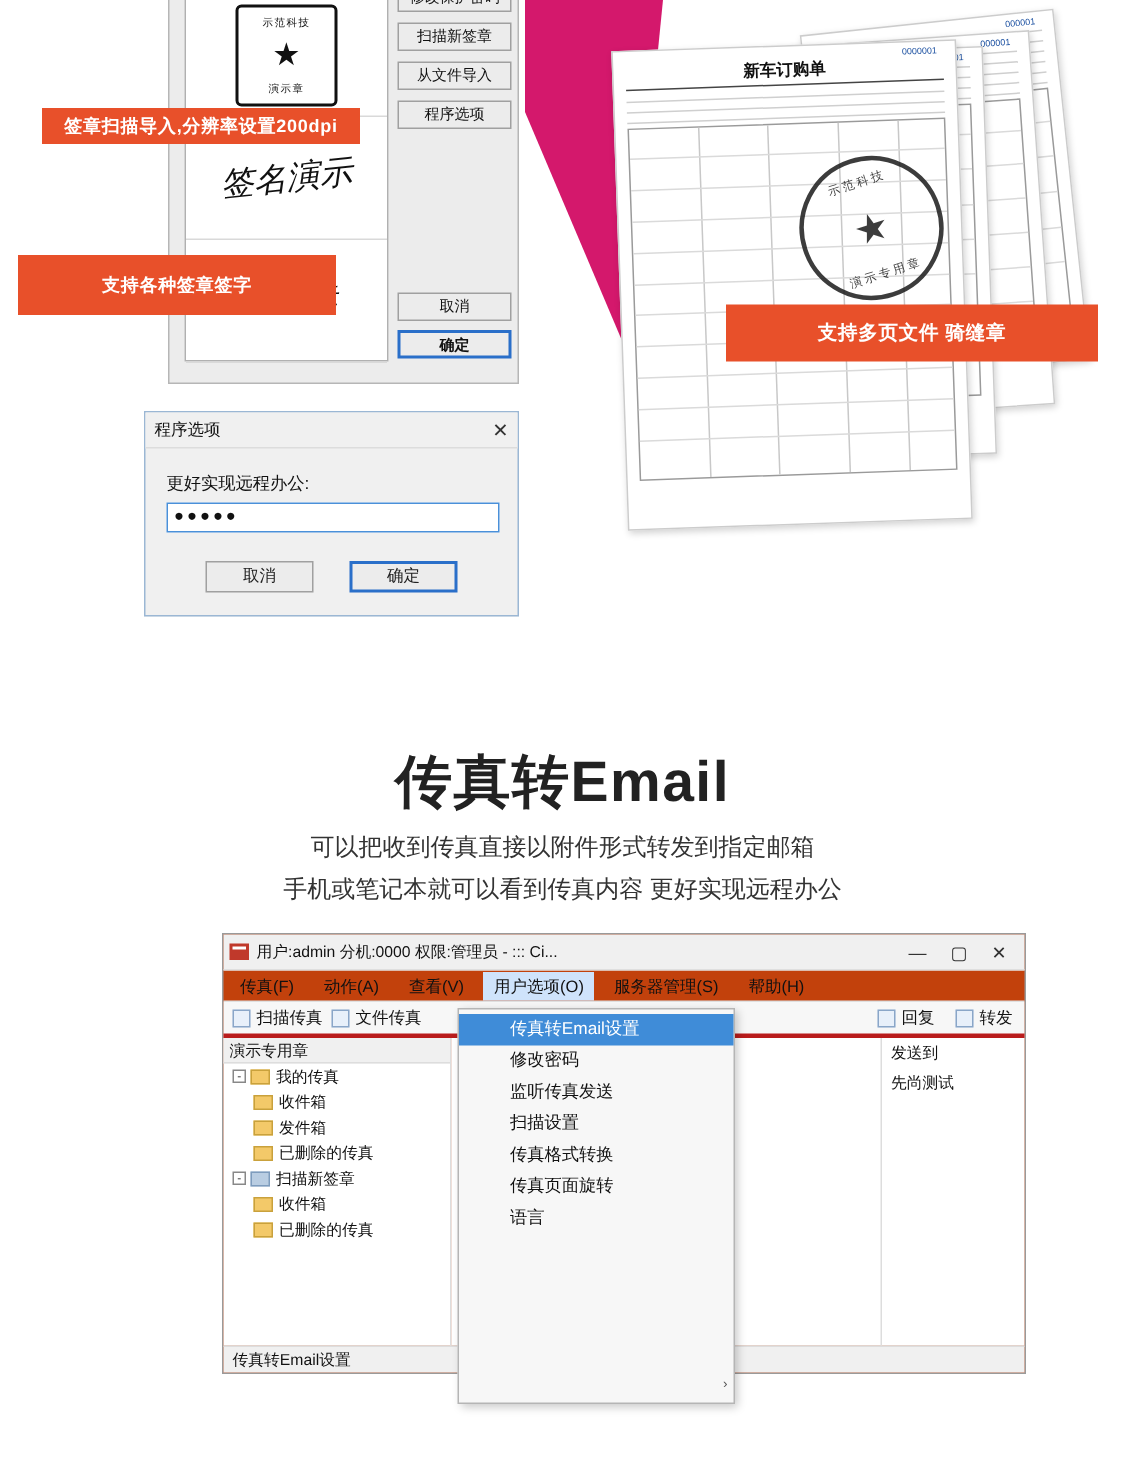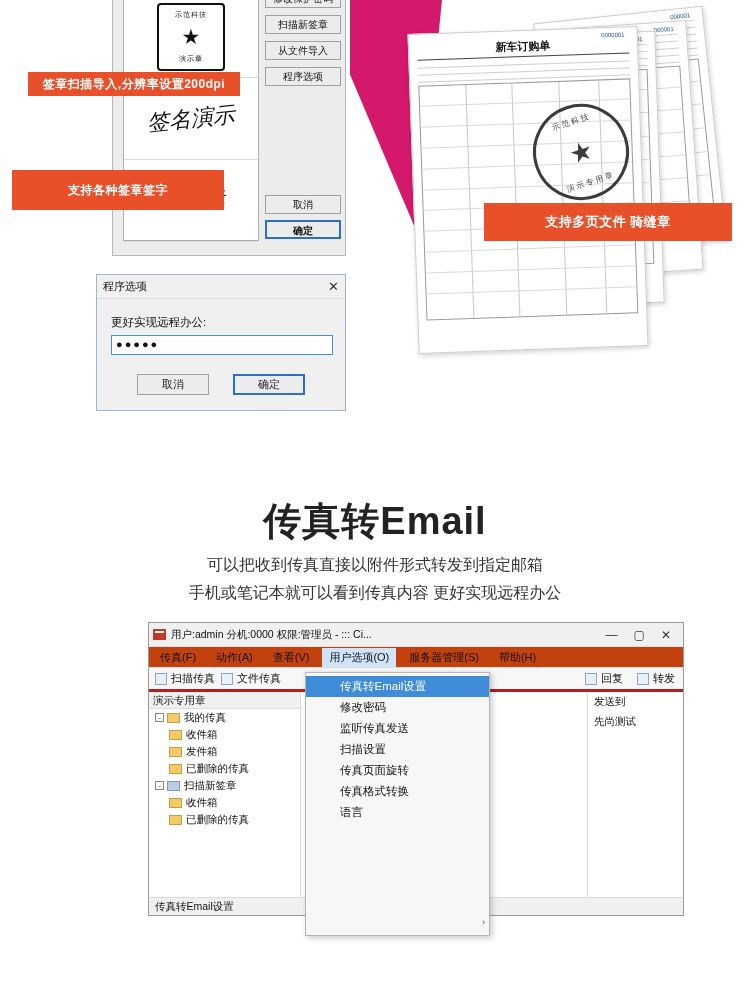--- a/index.html
+++ b/index.html
@@ -461,17 +461,17 @@
   </div>
 
   <div class="statusbar">传真转Email设置</div>
 </div>
 
 <div class="dropdown">
   <div class="dd-item sel">传真转Email设置</div>
   <div class="dd-item">修改密码</div>
   <div class="dd-item">监听传真发送</div>
   <div class="dd-item">扫描设置</div>
+  <div class="dd-item">传真格式转换</div>
   <div class="dd-item">传真页面旋转</div>
-  <div class="dd-item">传真格式转换</div>
   <div class="dd-item">语言</div>
   <div class="scroll-arrow">›</div>
 </div>
 
 </body></html>

